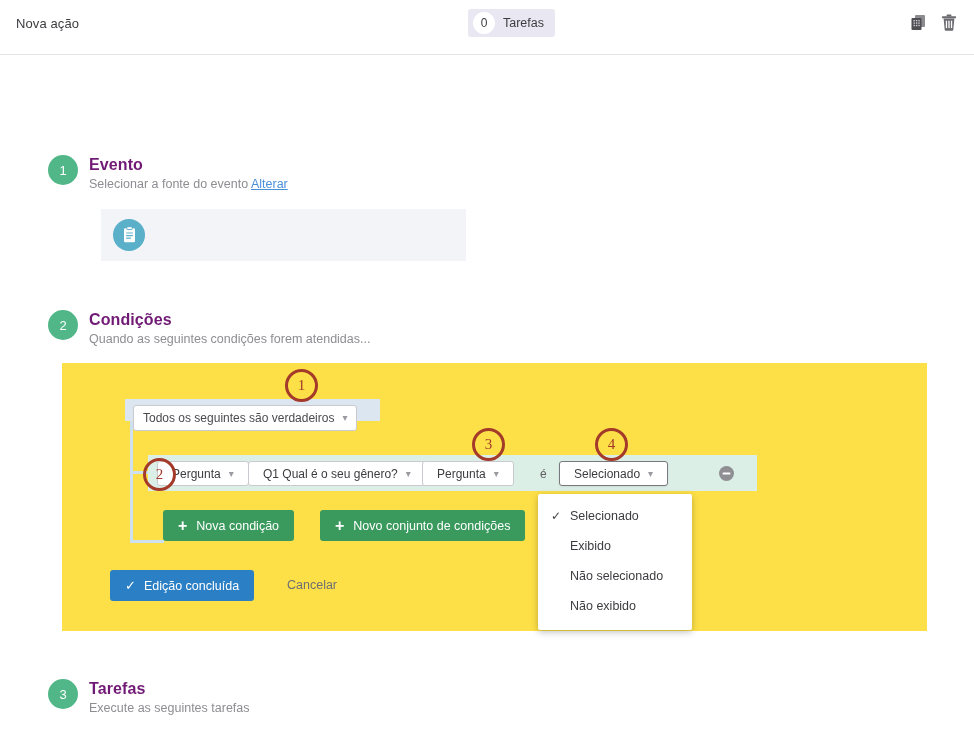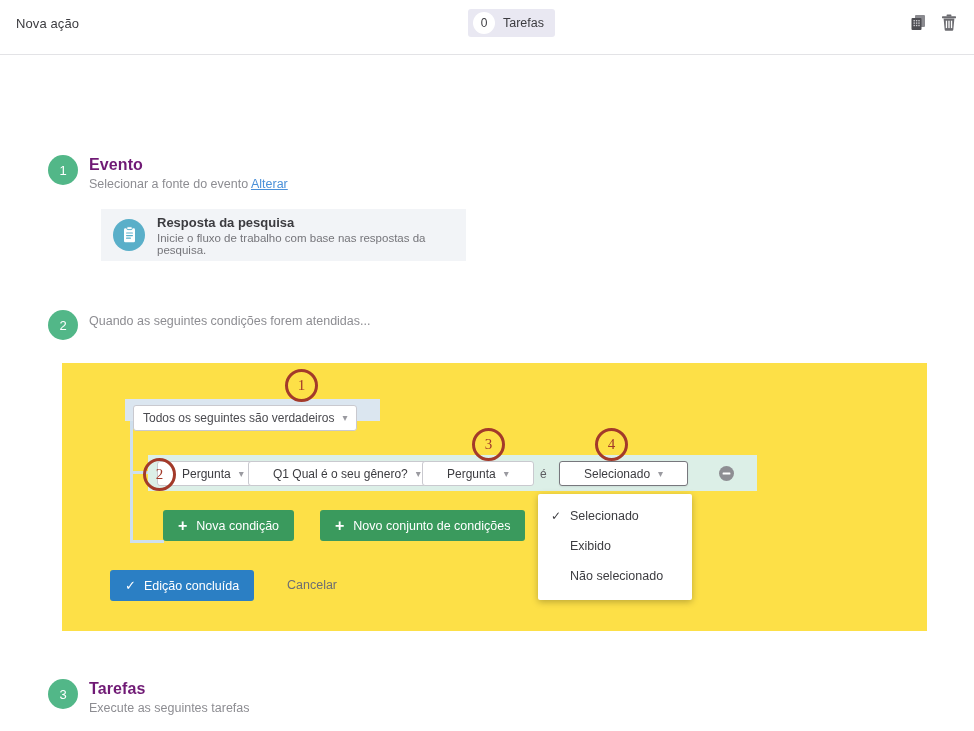--- a/index.html
+++ b/index.html
@@ -162,21 +162,21 @@
     background: #dcefe7;
   }
   .cond-row .field {
     position: absolute;
     top: 6px;
     height: 25px;
     background: #ffffff;
     border: 1px solid #c9c9cf;
     border-radius: 3px;
     display: flex; align-items: center;
-    padding: 0 24px;
+    padding: 0 14px;
     font-size: 12px;
     color: #3c3c40;
     cursor: pointer;
     white-space: nowrap;
   }
   .f-pergunta { left: 9px; }
   .f-question { left: 100px; justify-content: center; }
   .f-answer   { left: 274px; }
   .f-operator {
     position: absolute;
@@ -331,30 +331,27 @@
         <svg width="17" height="18" viewBox="0 0 17 18">
           <rect x="3" y="2.2" width="11" height="14" rx="1.3" fill="#ffffff"></rect>
           <rect x="5.8" y="0.7" width="5.4" height="2.9" rx="1" fill="#ffffff" stroke="#5aafc9" stroke-width="1"></rect>
           <g stroke="#5aafc9" stroke-width="1.2" stroke-linecap="round">
             <line x1="5.6" y1="7" x2="11.4" y2="7"></line>
             <line x1="5.6" y1="9.6" x2="11.4" y2="9.6"></line>
             <line x1="5.6" y1="12.2" x2="9.4" y2="12.2"></line>
           </g>
         </svg>
       </span>
-      <span class="event-text">
-        <span class="event-title" style="display:block">Resposta da pesquisa</span>
-        <span class="event-desc" style="display:block">Inicie o fluxo de trabalho com base nas respostas da pesquisa.</span>
-      </span>
     </div>
   </div>
 
   <div class="section">
     <div class="step-circle" style="left:48px; top:255px;">2</div>
     <div style="position:absolute; left:89px; top:256px;">
+      <div class="step-title">Condições</div>
       <div class="step-sub">Quando as seguintes condições forem atendidas...</div>
     </div>
 
     <div class="cond-panel">
 
       <div class="group-box"></div>
       <div class="tree-v"></div>
       <div class="tree-h a"></div>
       <div class="tree-h b"></div>
 
@@ -398,20 +395,23 @@
         <div class="opt">
           <span class="check">✓</span>
           <span>Selecionado</span>
         </div>
         <div class="opt">
           <span>Exibido</span>
         </div>
         <div class="opt">
           <span>Não selecionado</span>
         </div>
+        <div class="opt">
+          <span>Não exibido</span>
+        </div>
       </div>
 
       <div class="btn btn-green b-newcond">
         <span class="plus">+</span>
         <span>Nova condição</span>
       </div>
       <div class="btn btn-green b-newset">
         <span class="plus">+</span>
         <span>Novo conjunto de condições</span>
       </div>

